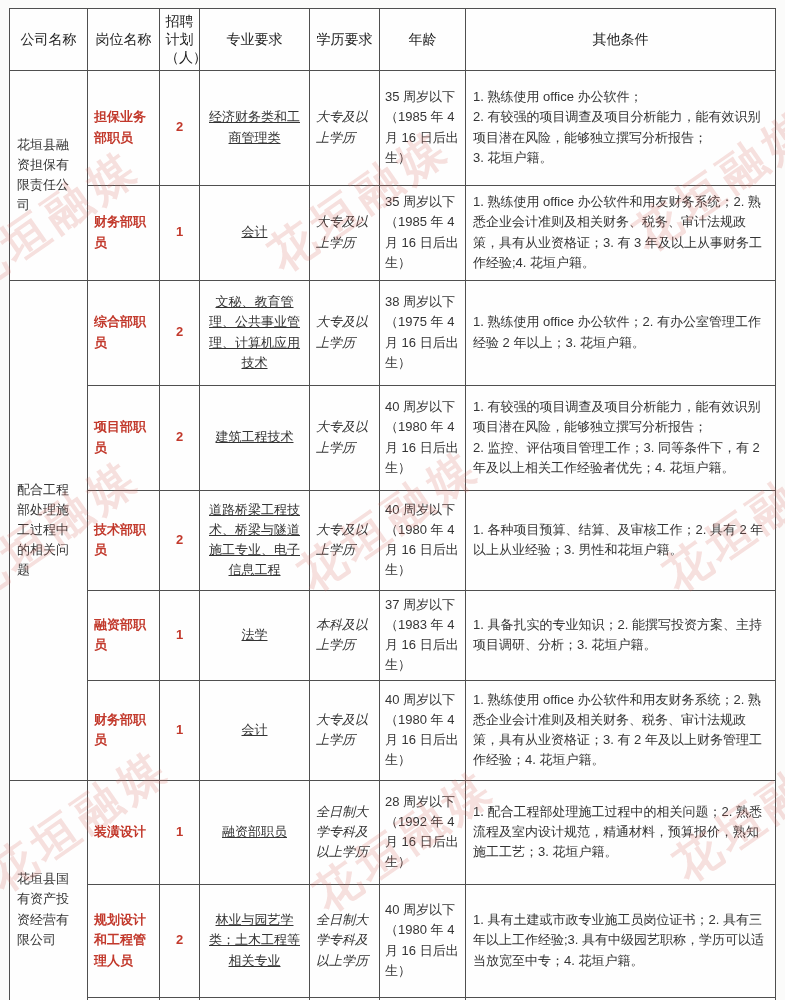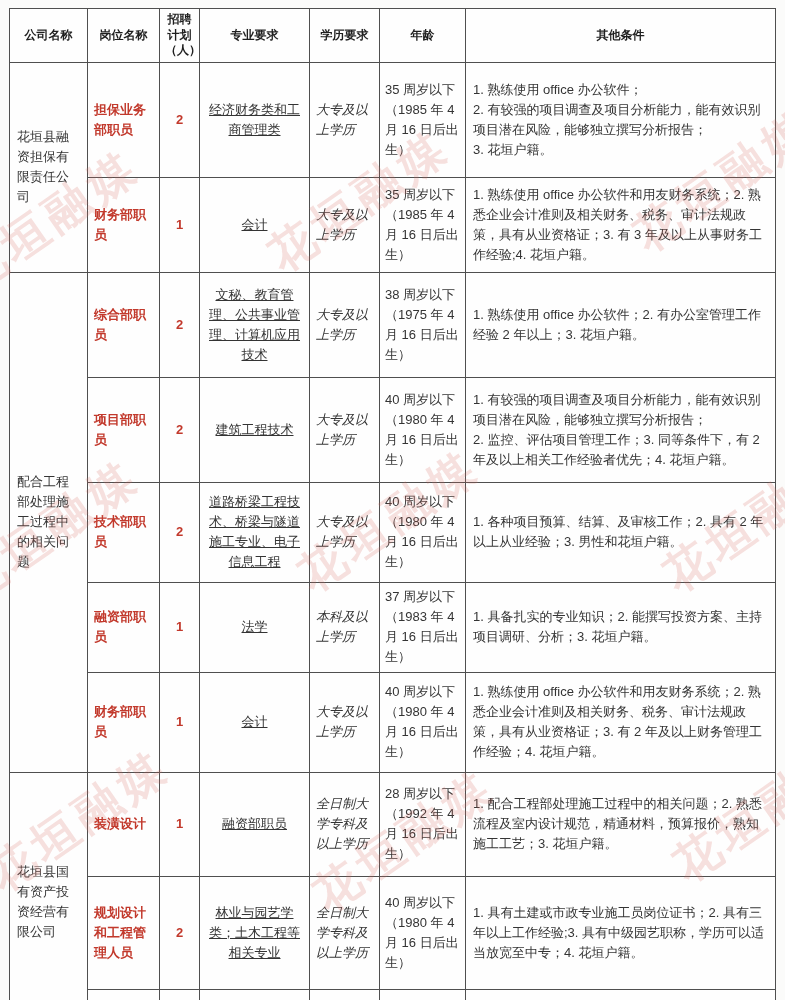--- a/index.html
+++ b/index.html
@@ -38,21 +38,21 @@
   th, td {
     border: 1px solid #4f4f4f;
     vertical-align: middle;
     color: #343434;
     font-size: 13px;
     line-height: 1.55;
     padding: 3px 5px;
     word-break: break-all;
   }
   thead th {
-    font-size: 12px; font-weight: bold; color: #1e1e1e;
+    font-size: 14px; font-weight: normal; color: #1e1e1e;
     text-align: center; line-height: 1.3;
     height: 48px;
   }
   td.company  { text-align: left; padding: 4px 7px; }
   td.position { color: #c2392c; font-weight: bold; text-align: left; padding: 4px 6px; }
   td.count    { color: #c2392c; font-weight: bold; text-align: center; }
   td.major    { text-align: center; padding: 3px 7px; text-decoration: underline; }
   td.edu      { text-align: left; padding: 3px 6px; font-style: italic; }
   td.age      { text-align: left; white-space: pre-line; padding: 3px 5px; }
   td.other    { text-align: left; white-space: pre-line; padding: 3px 7px; }

